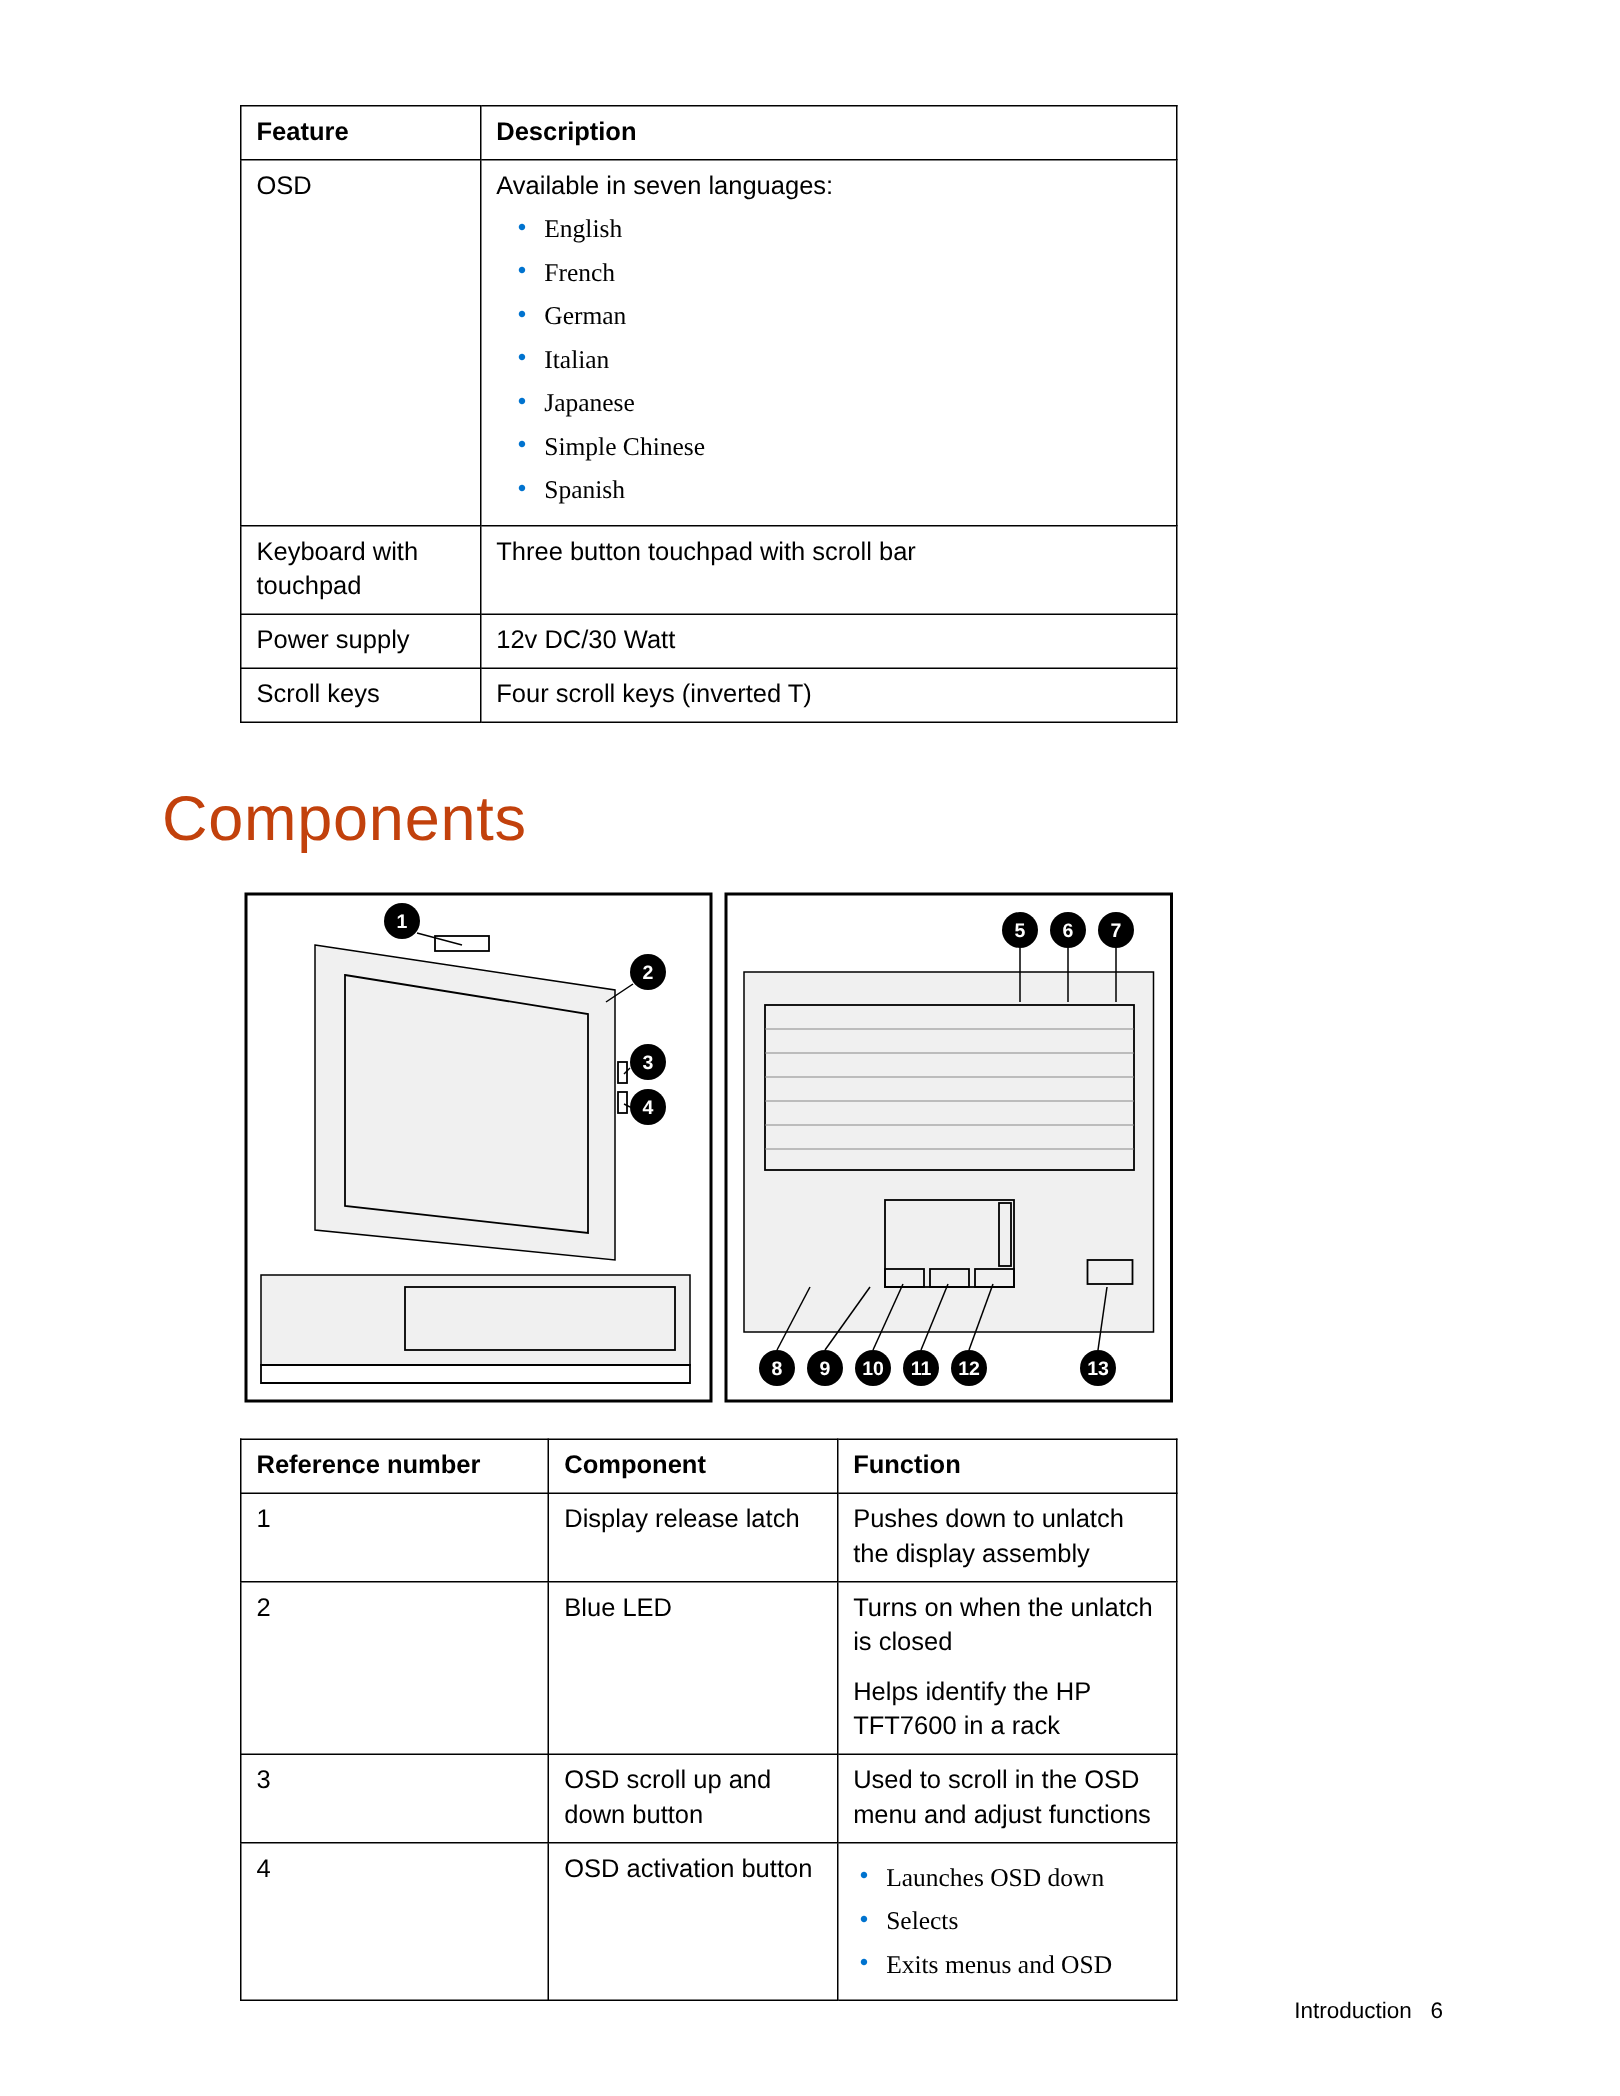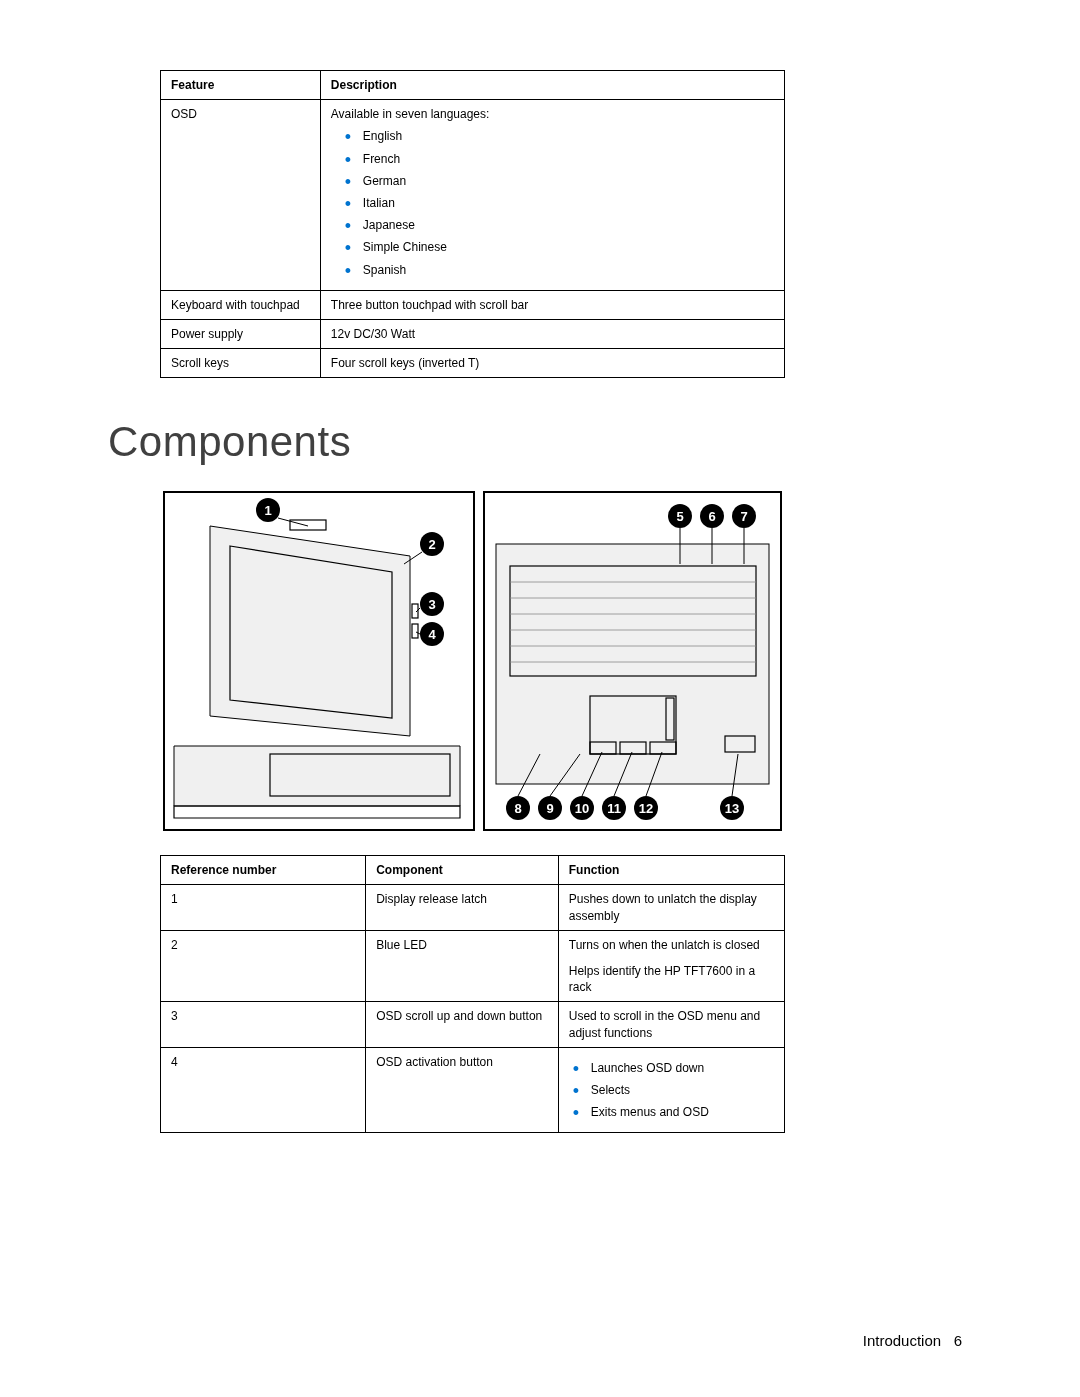--- a/index.html
+++ b/index.html
@@ -18,50 +18,51 @@
     width: 625px;
     margin-bottom: 40px;
   }
   table.t2 { width: 625px; margin-top: 0; }
   th, td {
     border: 1px solid #000;
     padding: 6px 10px;
     text-align: left;
     vertical-align: top;
     font-weight: normal;
-    font-size: 12px;
+    font-size: 17px;
     line-height: 1.35;
   }
   th { font-weight: bold; }
   .col-a { width: 160px; }
   .col-b { width: 465px; }
   .c2a { width: 195px; }
   .c2b { width: 183px; }
   .c2c { width: 215px; }
   ul.bullets {
     list-style: none;
     padding-left: 14px;
     margin-top: 6px;
   }
   ul.bullets li {
     position: relative;
     padding-left: 18px;
     margin: 6px 0;
+    font-family: Liberation Serif, serif;
   }
   ul.bullets li::before {
     content: "•";
     position: absolute;
     left: 0;
     top: 0;
     color: #0073cf;
     font-size: 18px;
     line-height: 1;
   }
   h1.section {
-    color: #404040;
+    color: #c2410c;
     font-weight: normal;
     font-size: 42px;
     margin: 18px 0 20px -52px;
     letter-spacing: 0.5px;
   }
   .diagram-wrap {
     width: 625px;
     margin-bottom: 14px;
   }
   .footer {

